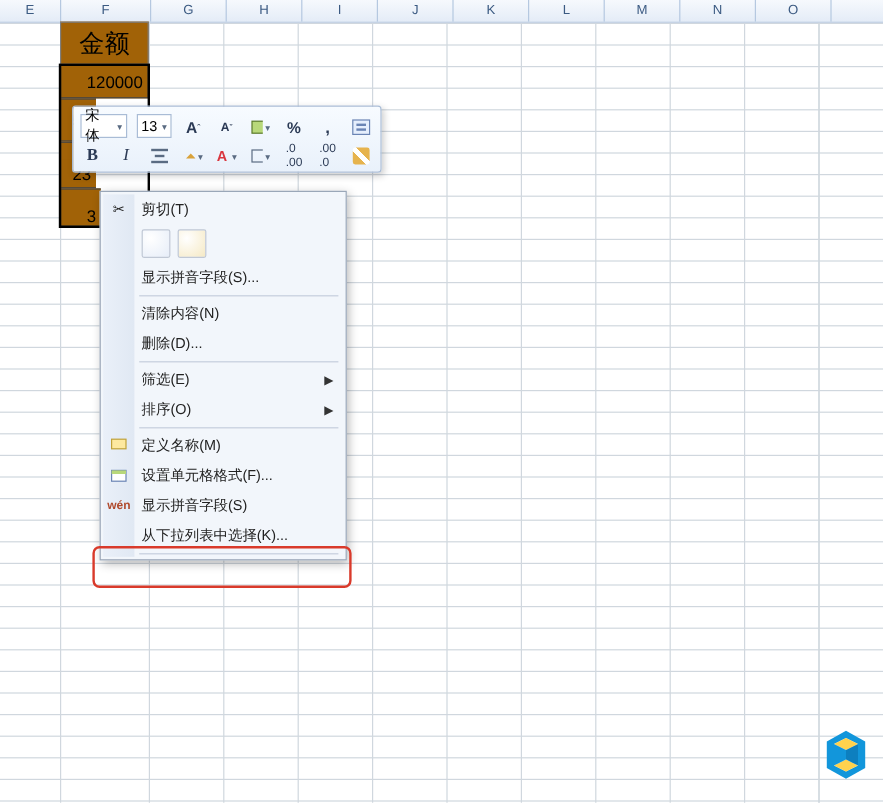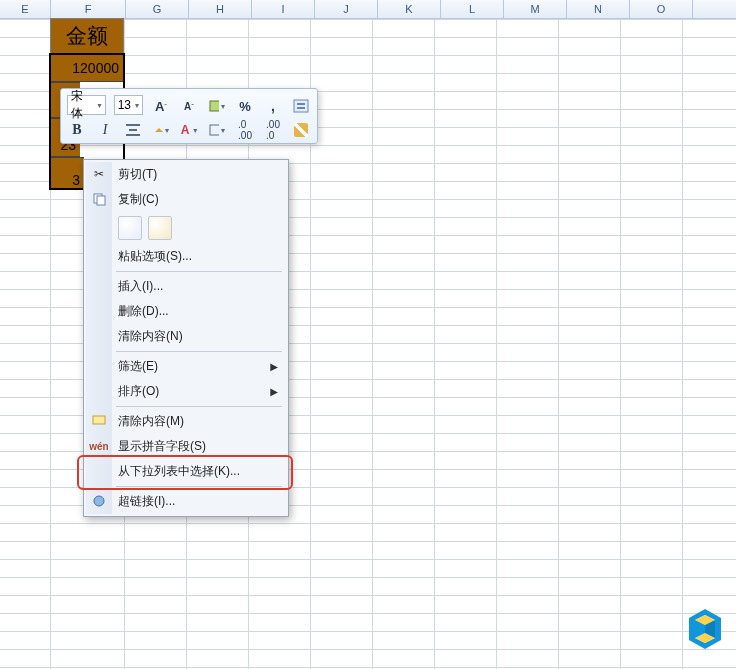--- a/index.html
+++ b/index.html
@@ -392,80 +392,69 @@
   </div>
 </div>
 
 <div class="context-menu">
   <div class="cm-icon-col"></div>
 
   <div class="cm-item">
     <span class="cm-ico">✂</span>
     <span>剪切(T)</span>
   </div>
-  <div class="cm-item">
-    <span class="cm-ico">
-      <svg width="14" height="14">
-          <rect x="2" y="2" width="8" height="9" fill="#fff" stroke="#6a84b4"></rect>
-          <rect x="5" y="4" width="8" height="9" fill="#fff" stroke="#6a84b4"></rect>
-        </svg>
-    </span>
-    <span>复制(C)</span>
-  </div>
   <div class="cm-icons-row">
     <div class="paste-ico"></div>
     <div class="paste-ico" style="background:radial-gradient(circle at 30% 30%,#fff,#f5e9c4);"></div>
   </div>
   <div class="cm-item">
-    <span>粘贴选项(S)...</span>
+    <span>显示拼音字段(S)...</span>
   </div>
   <div class="cm-sep"></div>
   <div class="cm-item">
-    <span>插入(I)...</span>
+    <span>清除内容(N)</span>
   </div>
   <div class="cm-item">
     <span>删除(D)...</span>
-  </div>
-  <div class="cm-item">
-    <span>清除内容(N)</span>
   </div>
   <div class="cm-sep"></div>
   <div class="cm-item">
     <span>筛选(E)</span>
     <span class="arrow">▶</span>
   </div>
   <div class="cm-item">
     <span>排序(O)</span>
     <span class="arrow">▶</span>
   </div>
   <div class="cm-sep"></div>
   <div class="cm-item">
     <span class="cm-ico">
       <svg width="14" height="14">
           <rect x="1" y="2" width="12" height="8" fill="#fde9a0" stroke="#c0a23a"></rect>
         </svg>
     </span>
-    <span>清除内容(M)</span>
+    <span>定义名称(M)</span>
+  </div>
+  <div class="cm-item">
+    <span class="cm-ico">
+      <svg width="14" height="14">
+          <rect x="1" y="3" width="12" height="9" fill="#fff" stroke="#6a84b4"></rect>
+          <rect x="1" y="3" width="12" height="3" fill="#b8d87a"></rect>
+        </svg>
+    </span>
+    <span>设置单元格格式(F)...</span>
   </div>
   <div class="cm-item">
     <span class="cm-ico" style="font-size:10px;color:#b04a2d;font-weight:bold;">wén</span>
     <span>显示拼音字段(S)</span>
   </div>
   <div class="cm-item">
     <span>从下拉列表中选择(K)...</span>
   </div>
   <div class="cm-sep"></div>
-  <div class="cm-item">
-    <span class="cm-ico">
-      <svg width="14" height="14">
-          <circle cx="7" cy="7" r="5" fill="#8fb7e6" stroke="#4a6fa0"></circle>
-        </svg>
-    </span>
-    <span>超链接(I)...</span>
-  </div>
 </div>
 
 <div class="highlight-box"></div>
 
 <div class="watermark">
   <svg class="logo-svg" width="38" height="44" viewBox="0 0 38 44">
     <polygon points="19,2 35,11 35,33 19,42 3,33 3,11" fill="#1296db"></polygon>
     <polygon points="19,8 29,13 29,31 19,36 9,31 9,13" fill="#fff"></polygon>
     <polygon points="19,8 29,13 19,18 9,13" fill="#ffd24d"></polygon>
     <polygon points="19,26 29,31 19,36 9,31" fill="#ffd24d"></polygon>

